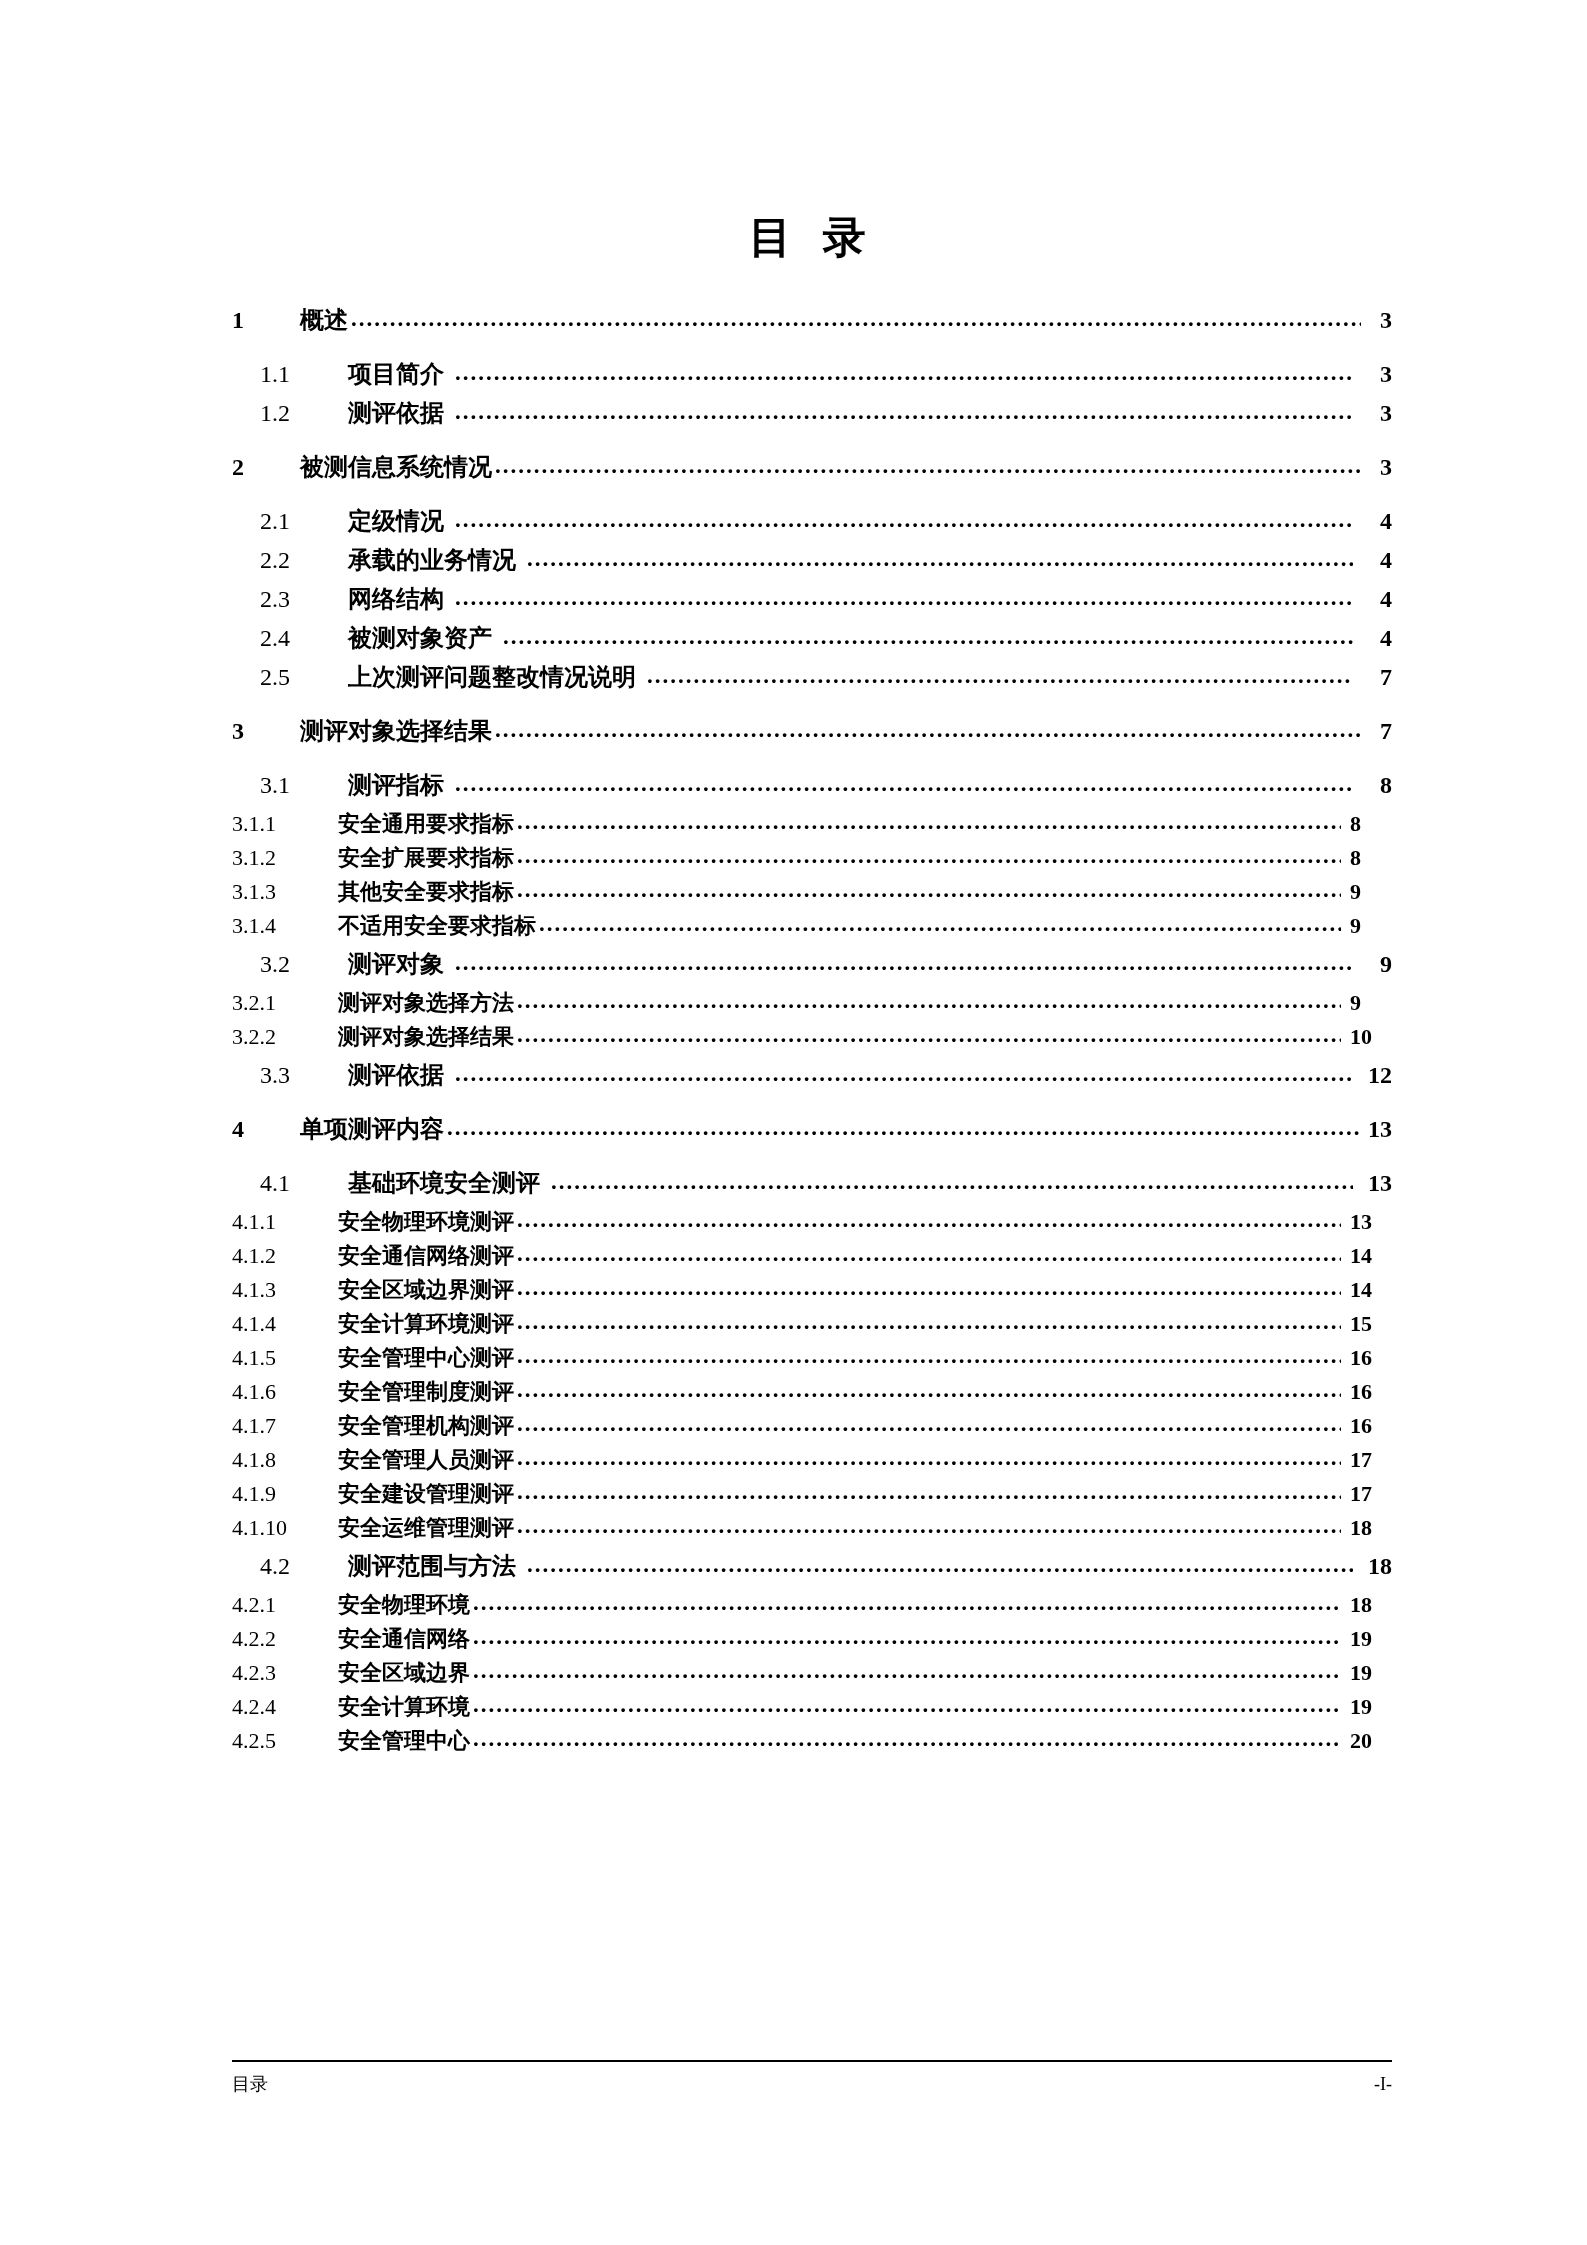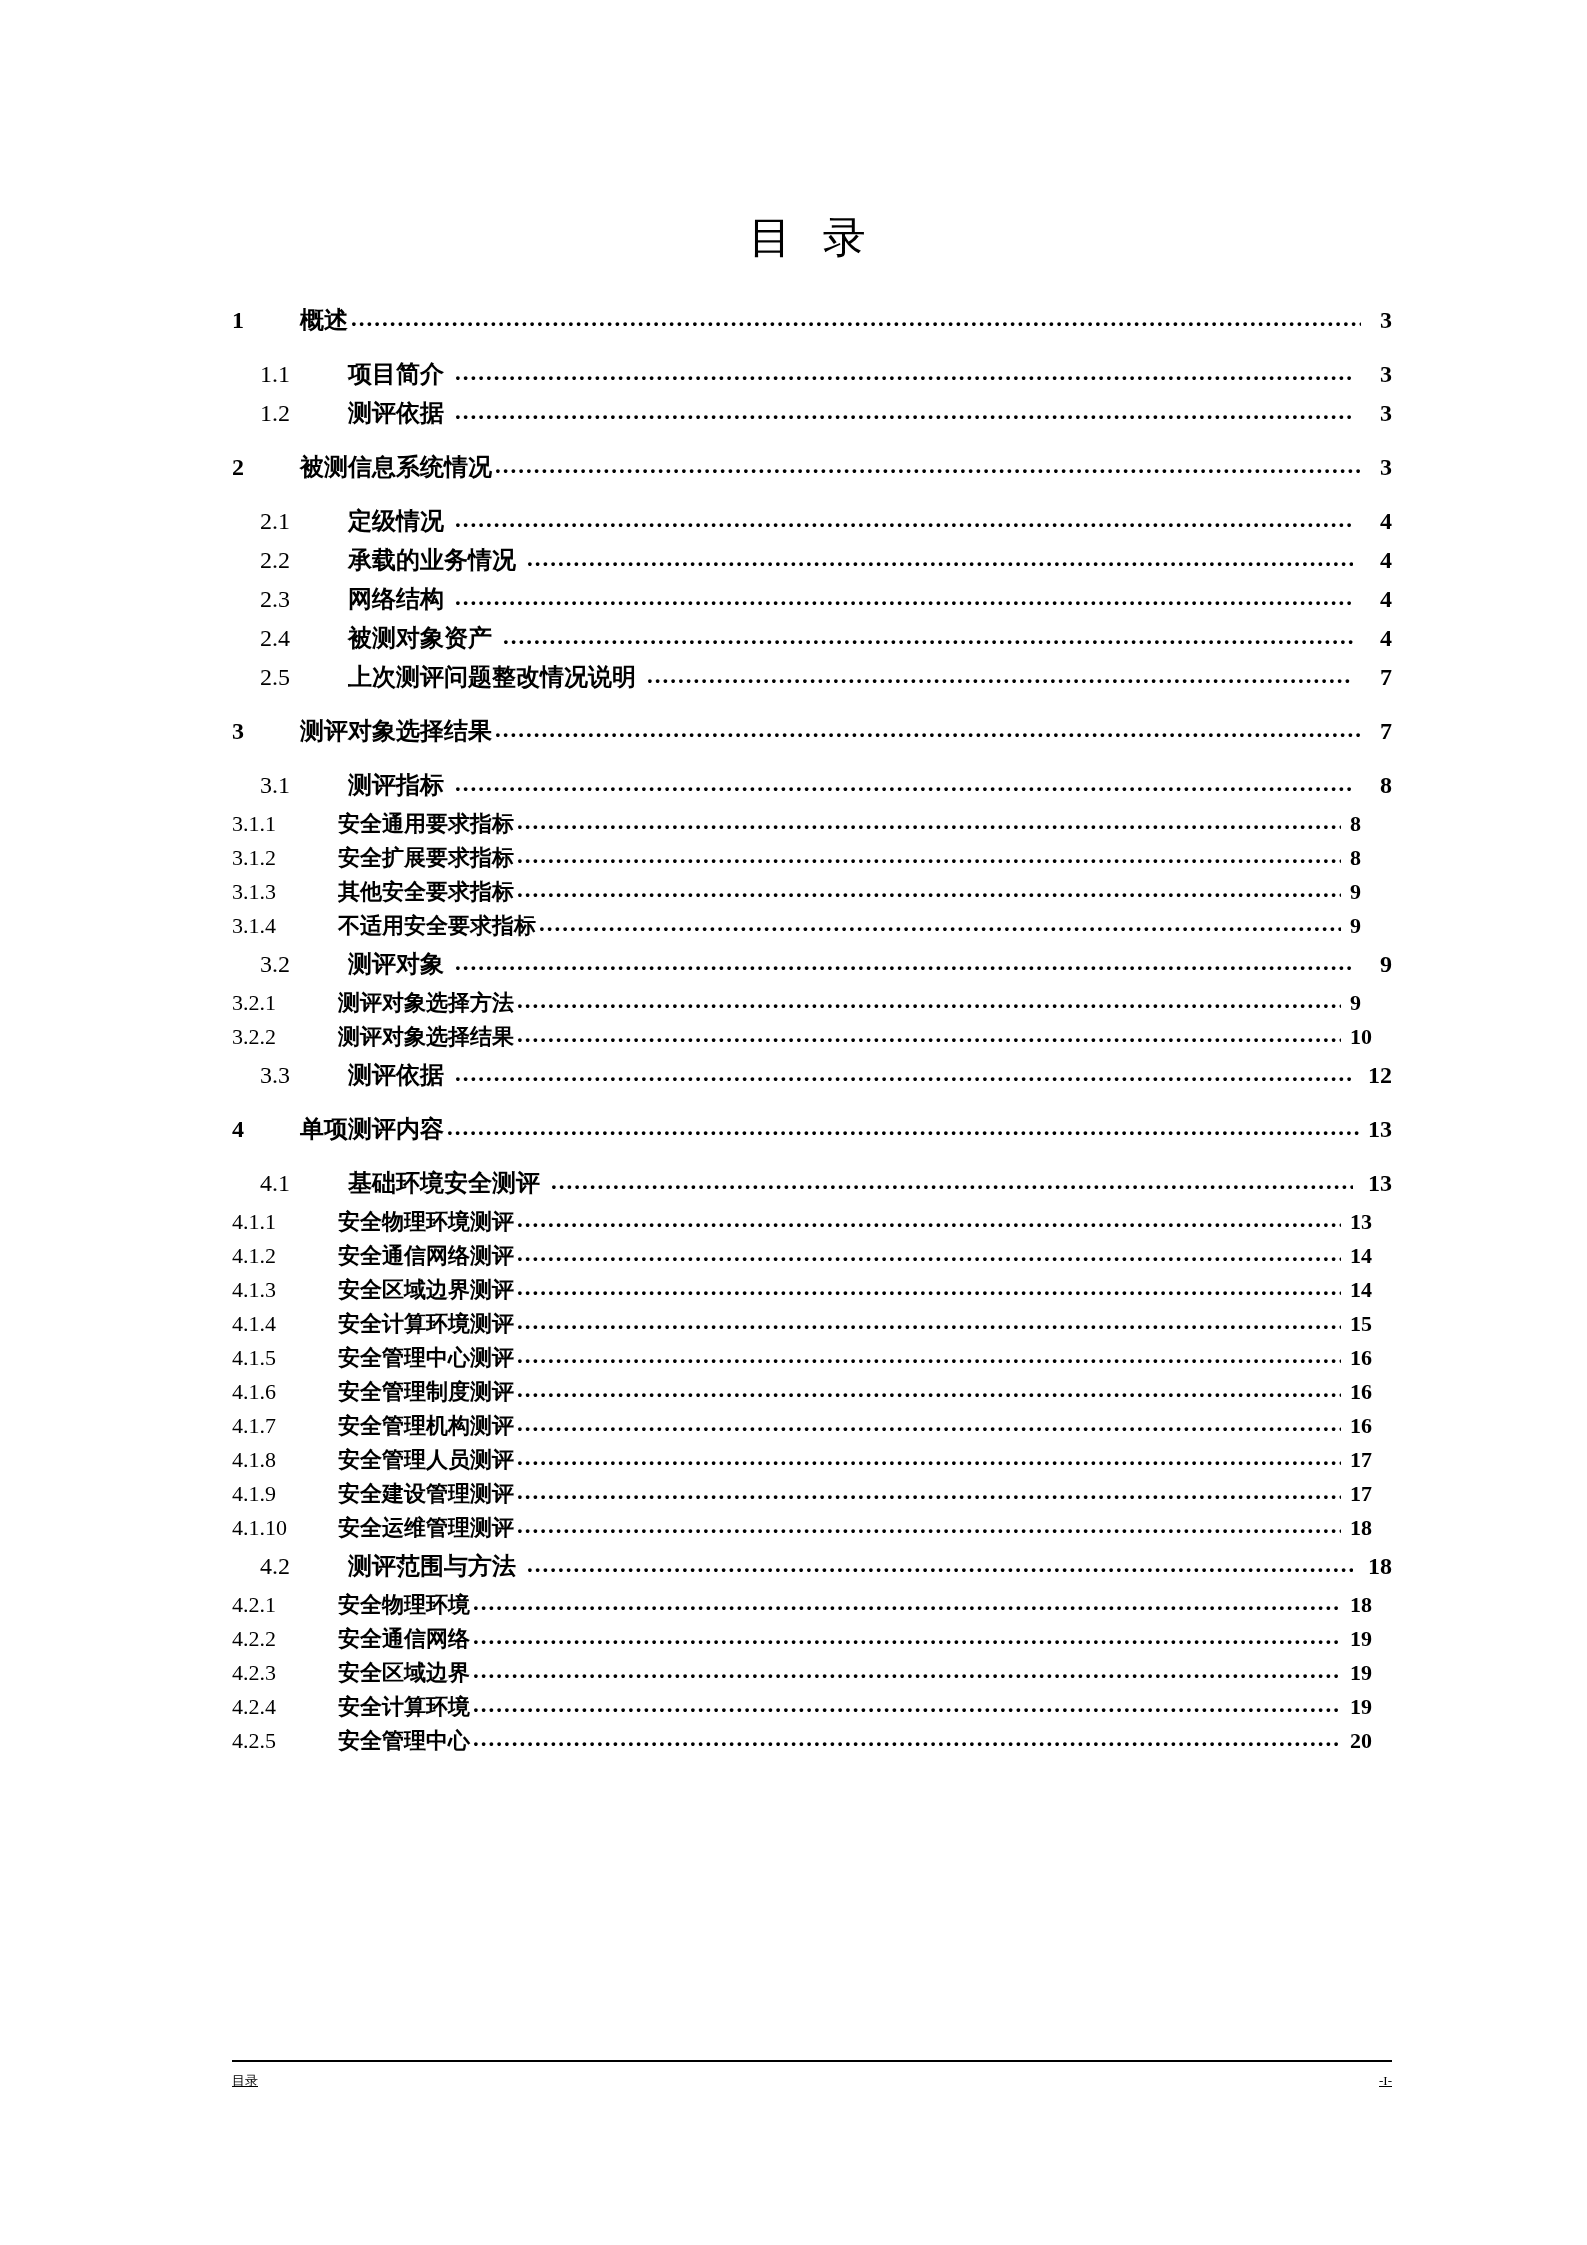--- a/index.html
+++ b/index.html
@@ -21,21 +21,21 @@
   }
   .content {
     position: absolute;
     left: 232px;
     top: 0;
     width: 1160px;
   }
   .doc-title {
     text-align: center;
     font-size: 43px;
-    font-weight: normal;
+    font-weight: bold;
     letter-spacing: 0.22em;
     margin-top: 212px;
     margin-bottom: 0;
     line-height: 1.2;
     font-family: "Liberation Sans", "DejaVu Sans", sans-serif;
   }
   .toc {
     margin-top: 44px;
   }
   .toc-entry {
@@ -114,22 +114,21 @@
   }
   .footer-rule {
     border-top: 2px solid #000;
     width: 100%;
     margin-bottom: 10px;
   }
   .footer-row {
     display: flex;
     justify-content: space-between;
     align-items: baseline;
-    font-size: 13px;
-    text-decoration: underline;
+    font-size: 18px;
   }
   .footer-left {
     font-family: "Liberation Sans", "DejaVu Sans", sans-serif;
   }
   .footer-right {
     font-family: "Liberation Serif", "DejaVu Serif", serif;
   }
 </style>
 </head>
 <body>

